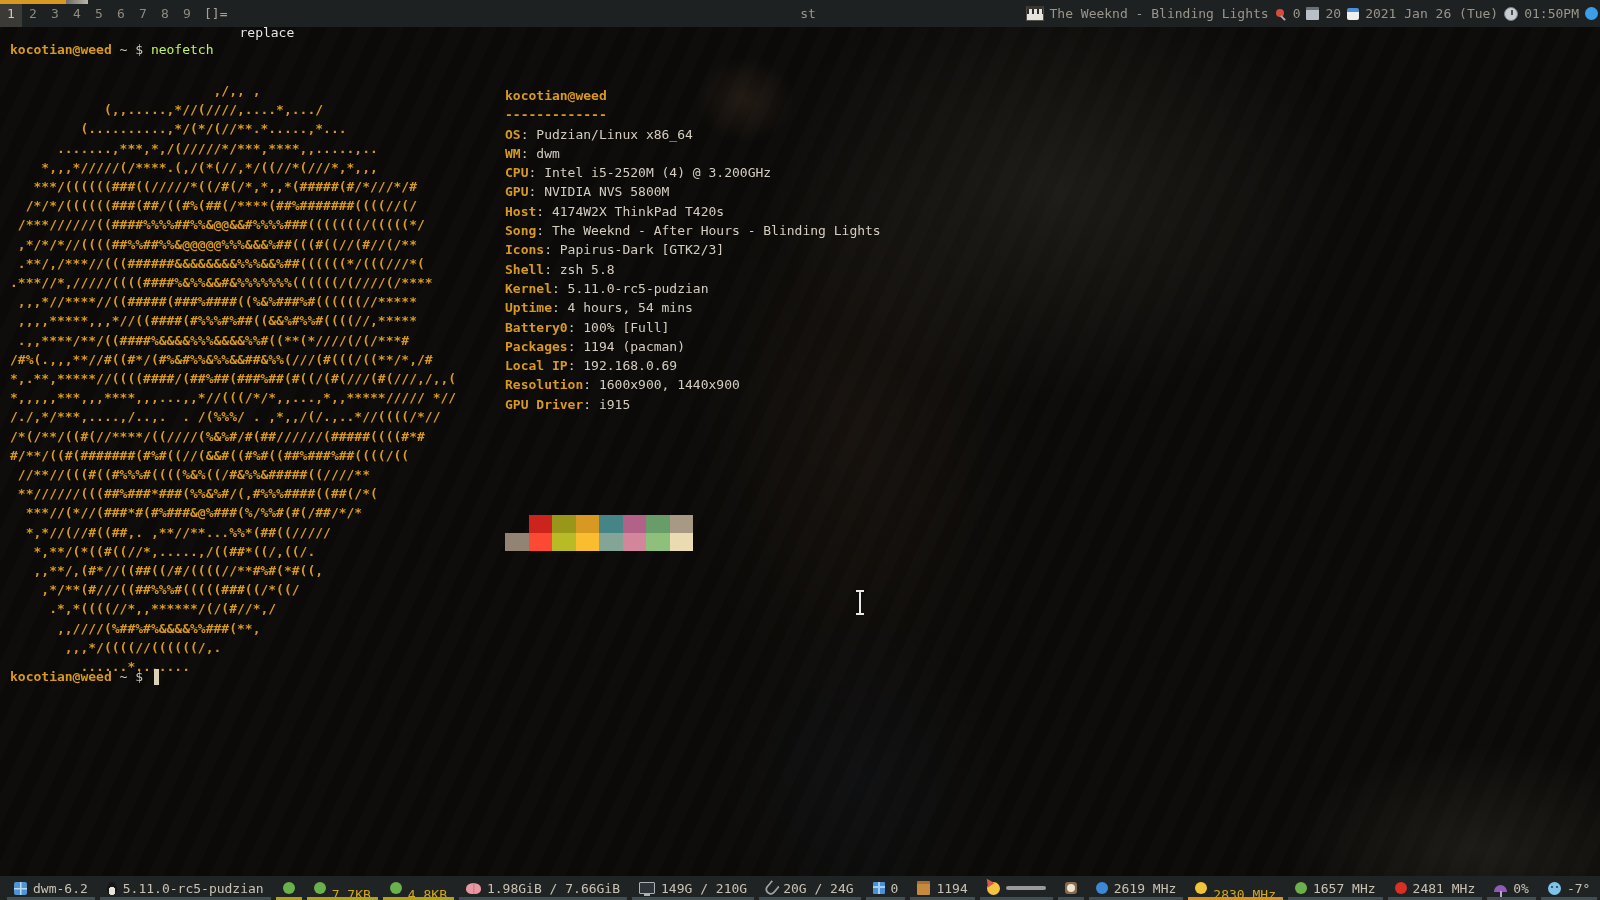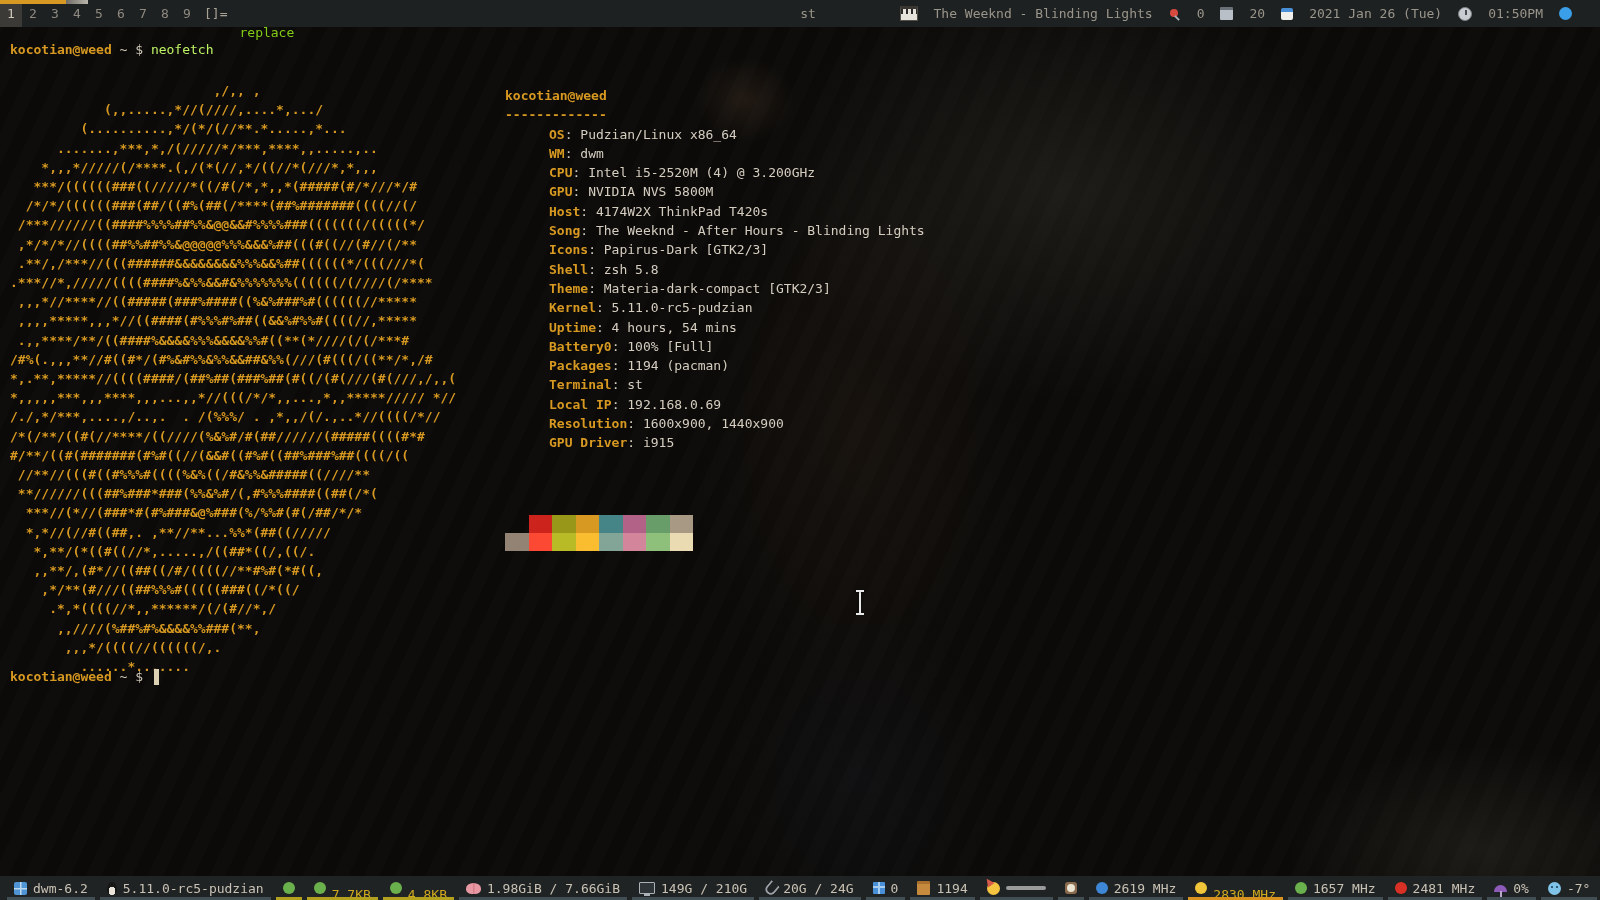--- a/index.html
+++ b/index.html
@@ -18,23 +18,23 @@
   
   .topbar{position:absolute;top:0;left:0;width:1600px;height:27px;background:#1e2122;
     display:flex;align-items:center;font-size:13px;color:#9a958a;}
   .tags{display:flex;height:27px;}
   .tag{position:relative;width:22px;height:27px;display:flex;align-items:center;justify-content:center;color:#8f8a80;}
   .tag.sel{background:#3c3a36;color:#cfc8ba;}
   .tag .ind{position:absolute;top:0;left:0;right:0;height:4px;}
   .ind.orange{background:#d79921;}
   .ind.gray{background:linear-gradient(90deg,#6e6c66,#b9b5aa);}
   .layoutsym{margin-left:6px;color:#a8a296;}
-  .wintitle{margin-left:12px;color:#84cc16;margin-top:37px;}
+  .wintitle{margin-left:12px;color:#e5e5e5;margin-top:37px;}
   .centertitle{position:absolute;left:16px;right:0;text-align:center;color:#9a958a;pointer-events:none;}
-  .rstatus{margin-left:auto;display:flex;align-items:center;gap:16px;padding-right:28px;position:relative;}
+  .rstatus{margin-left:auto;display:flex;align-items:center;gap:6px;padding-right:2px;position:relative;}
   .rstatus .txt{color:#9a958a;}
   .songtxt{color:#8f8a1a;}
   
   .ticon{display:inline-block;position:relative;}
   .icon-piano{width:16px;height:11px;background:#e6e3dc;border:1px solid #55514a;border-top:3px solid #3a3733;
     background-image:repeating-linear-gradient(90deg,#2a2a2a 0 2px,transparent 2px 5px);
     background-size:16px 5px;background-repeat:no-repeat;}
   .icon-pin{width:12px;height:12px;}
   .icon-pin::before{content:"";position:absolute;left:1px;top:1px;width:8px;height:8px;border-radius:50%;background:#d84a3f;}
   .icon-pin::after{content:"";position:absolute;left:7px;top:7px;width:2px;height:6px;background:#aab2bc;transform:rotate(-45deg);}
@@ -48,21 +48,21 @@
   .promptline{position:absolute;left:10px;white-space:pre;display:flex;align-items:center;}
   .p-user{color:#d79921;font-weight:bold;}
   .p-rest{color:#cfc8ba;}
   .p-cmd{color:#bef264;}
   .cursor{display:inline-block;width:5px;height:16px;background:#ddd1b4;margin-left:3px;}
   .art{position:absolute;left:10px;top:54px;margin:0;font-size:13px;line-height:19.2px;
     color:#d79921;font-weight:bold;white-space:pre;}
   .info{position:absolute;left:505px;top:59px;}
   .info .title{color:#d79921;font-weight:bold;}
   .info .sep{color:#d79921;font-weight:bold;}
-  .inforow{white-space:pre;margin-left:44px;}
+  .inforow{white-space:pre;}
   .inforow .lab{color:#d79921;font-weight:bold;}
   .inforow .val{color:#d5cdc0;}
   .palette{position:absolute;left:505px;top:488px;}
   .prow{display:flex;height:18px;}
   .pblock{width:23.5px;height:18px;}
   
   .ibeam{position:absolute;left:855px;top:589px;width:10px;height:26px;}
   .ibeam::before{content:"";position:absolute;left:4px;top:2px;width:2px;height:22px;background:#e9e9e9;box-shadow:0 0 1px #000;}
   .ibeam::after{content:"";position:absolute;left:1px;top:1px;width:8px;height:2px;background:#e9e9e9;box-shadow:0 23px 0 #e9e9e9,0 0 1px #000;}
   
@@ -203,26 +203,24 @@
     <div class="sep">-------------</div>
     <div>
         <div class="inforow"><span class="lab">OS</span><span class="val">: Pudzian/Linux x86_64</span></div>
         <div class="inforow"><span class="lab">WM</span><span class="val">: dwm</span></div>
         <div class="inforow"><span class="lab">CPU</span><span class="val">: Intel i5-2520M (4) @ 3.200GHz</span></div>
         <div class="inforow"><span class="lab">GPU</span><span class="val">: NVIDIA NVS 5800M</span></div>
         <div class="inforow"><span class="lab">Host</span><span class="val">: 4174W2X ThinkPad T420s</span></div>
         <div class="inforow"><span class="lab">Song</span><span class="val">: The Weeknd - After Hours - Blinding Lights</span></div>
         <div class="inforow"><span class="lab">Icons</span><span class="val">: Papirus-Dark [GTK2/3]</span></div>
         <div class="inforow"><span class="lab">Shell</span><span class="val">: zsh 5.8</span></div>
-        <div class="inforow"><span class="lab">Theme</span><span class="val">: Materia-dark-compact [GTK2/3]</span></div>
         <div class="inforow"><span class="lab">Kernel</span><span class="val">: 5.11.0-rc5-pudzian</span></div>
         <div class="inforow"><span class="lab">Uptime</span><span class="val">: 4 hours, 54 mins</span></div>
         <div class="inforow"><span class="lab">Battery0</span><span class="val">: 100% [Full]</span></div>
         <div class="inforow"><span class="lab">Packages</span><span class="val">: 1194 (pacman)</span></div>
-        <div class="inforow"><span class="lab">Terminal</span><span class="val">: st</span></div>
         <div class="inforow"><span class="lab">Local IP</span><span class="val">: 192.168.0.69</span></div>
         <div class="inforow"><span class="lab">Resolution</span><span class="val">: 1600x900, 1440x900</span></div>
         <div class="inforow"><span class="lab">GPU Driver</span><span class="val">: i915</span></div>
       </div>
   </div>
 
   <div class="palette">
     <div class="prow">
         <div class="pblock" style="background: transparent;"></div>
         <div class="pblock" style="background: rgb(204, 36, 29);"></div>

